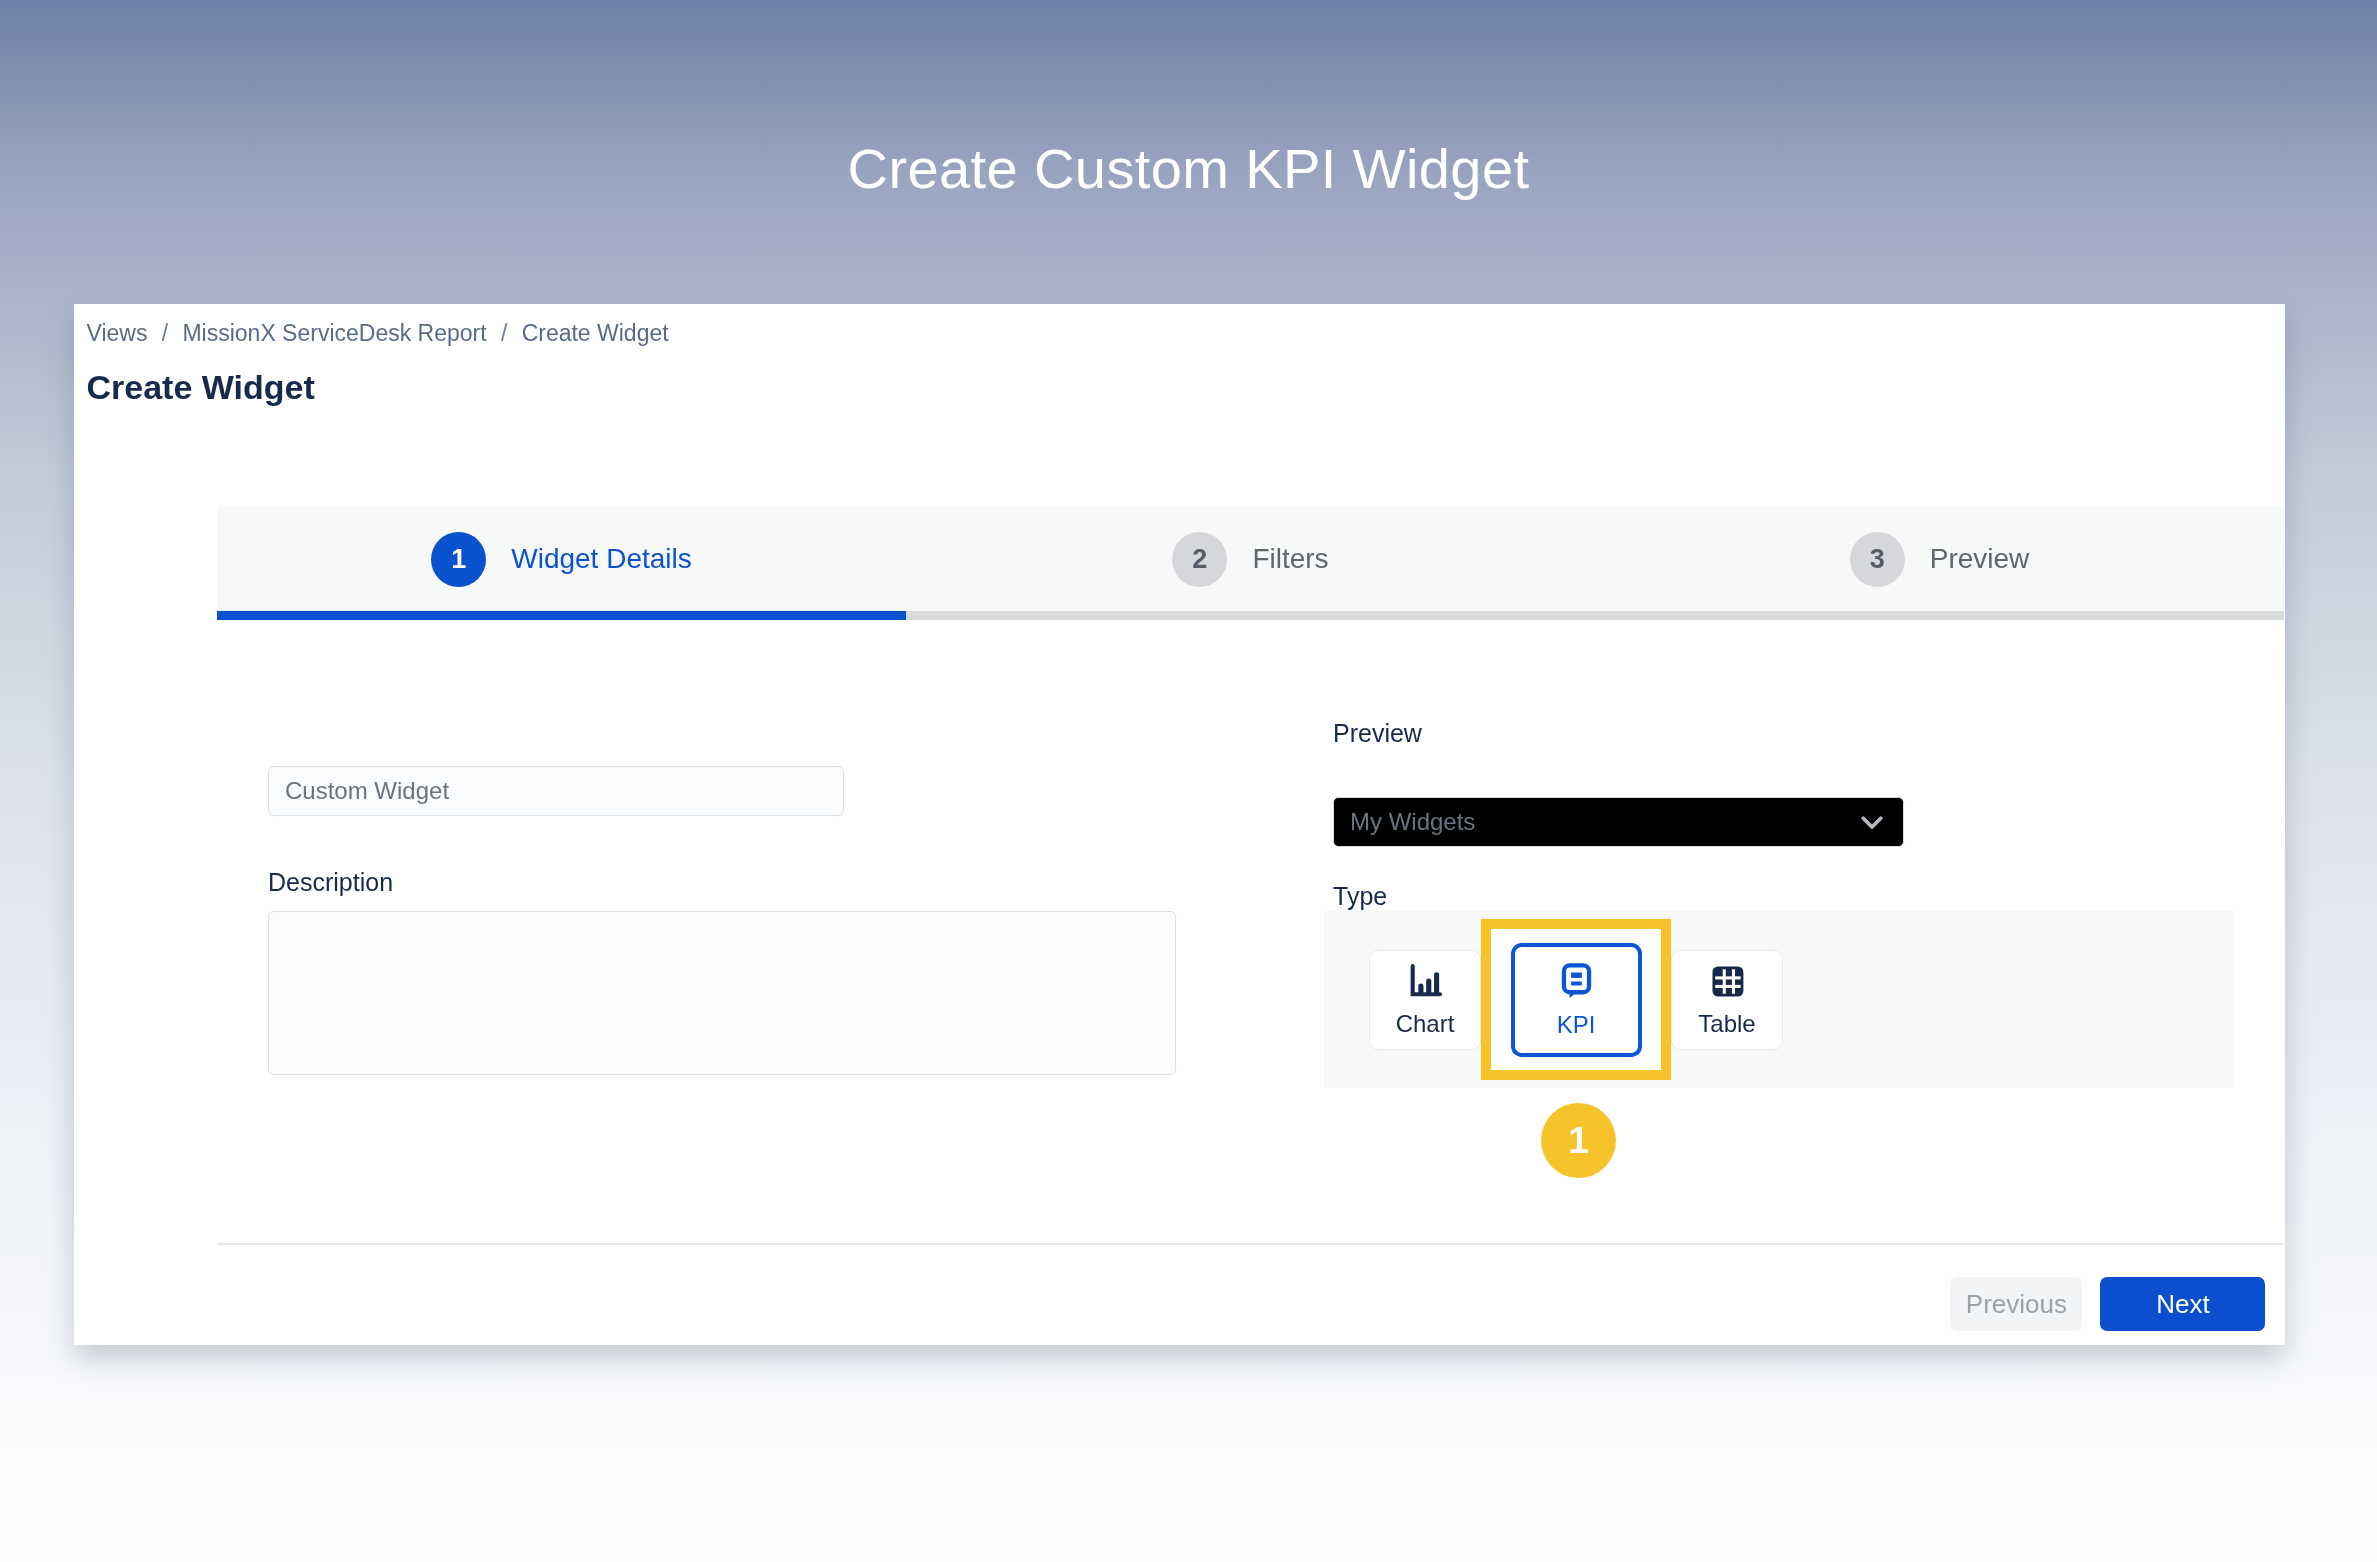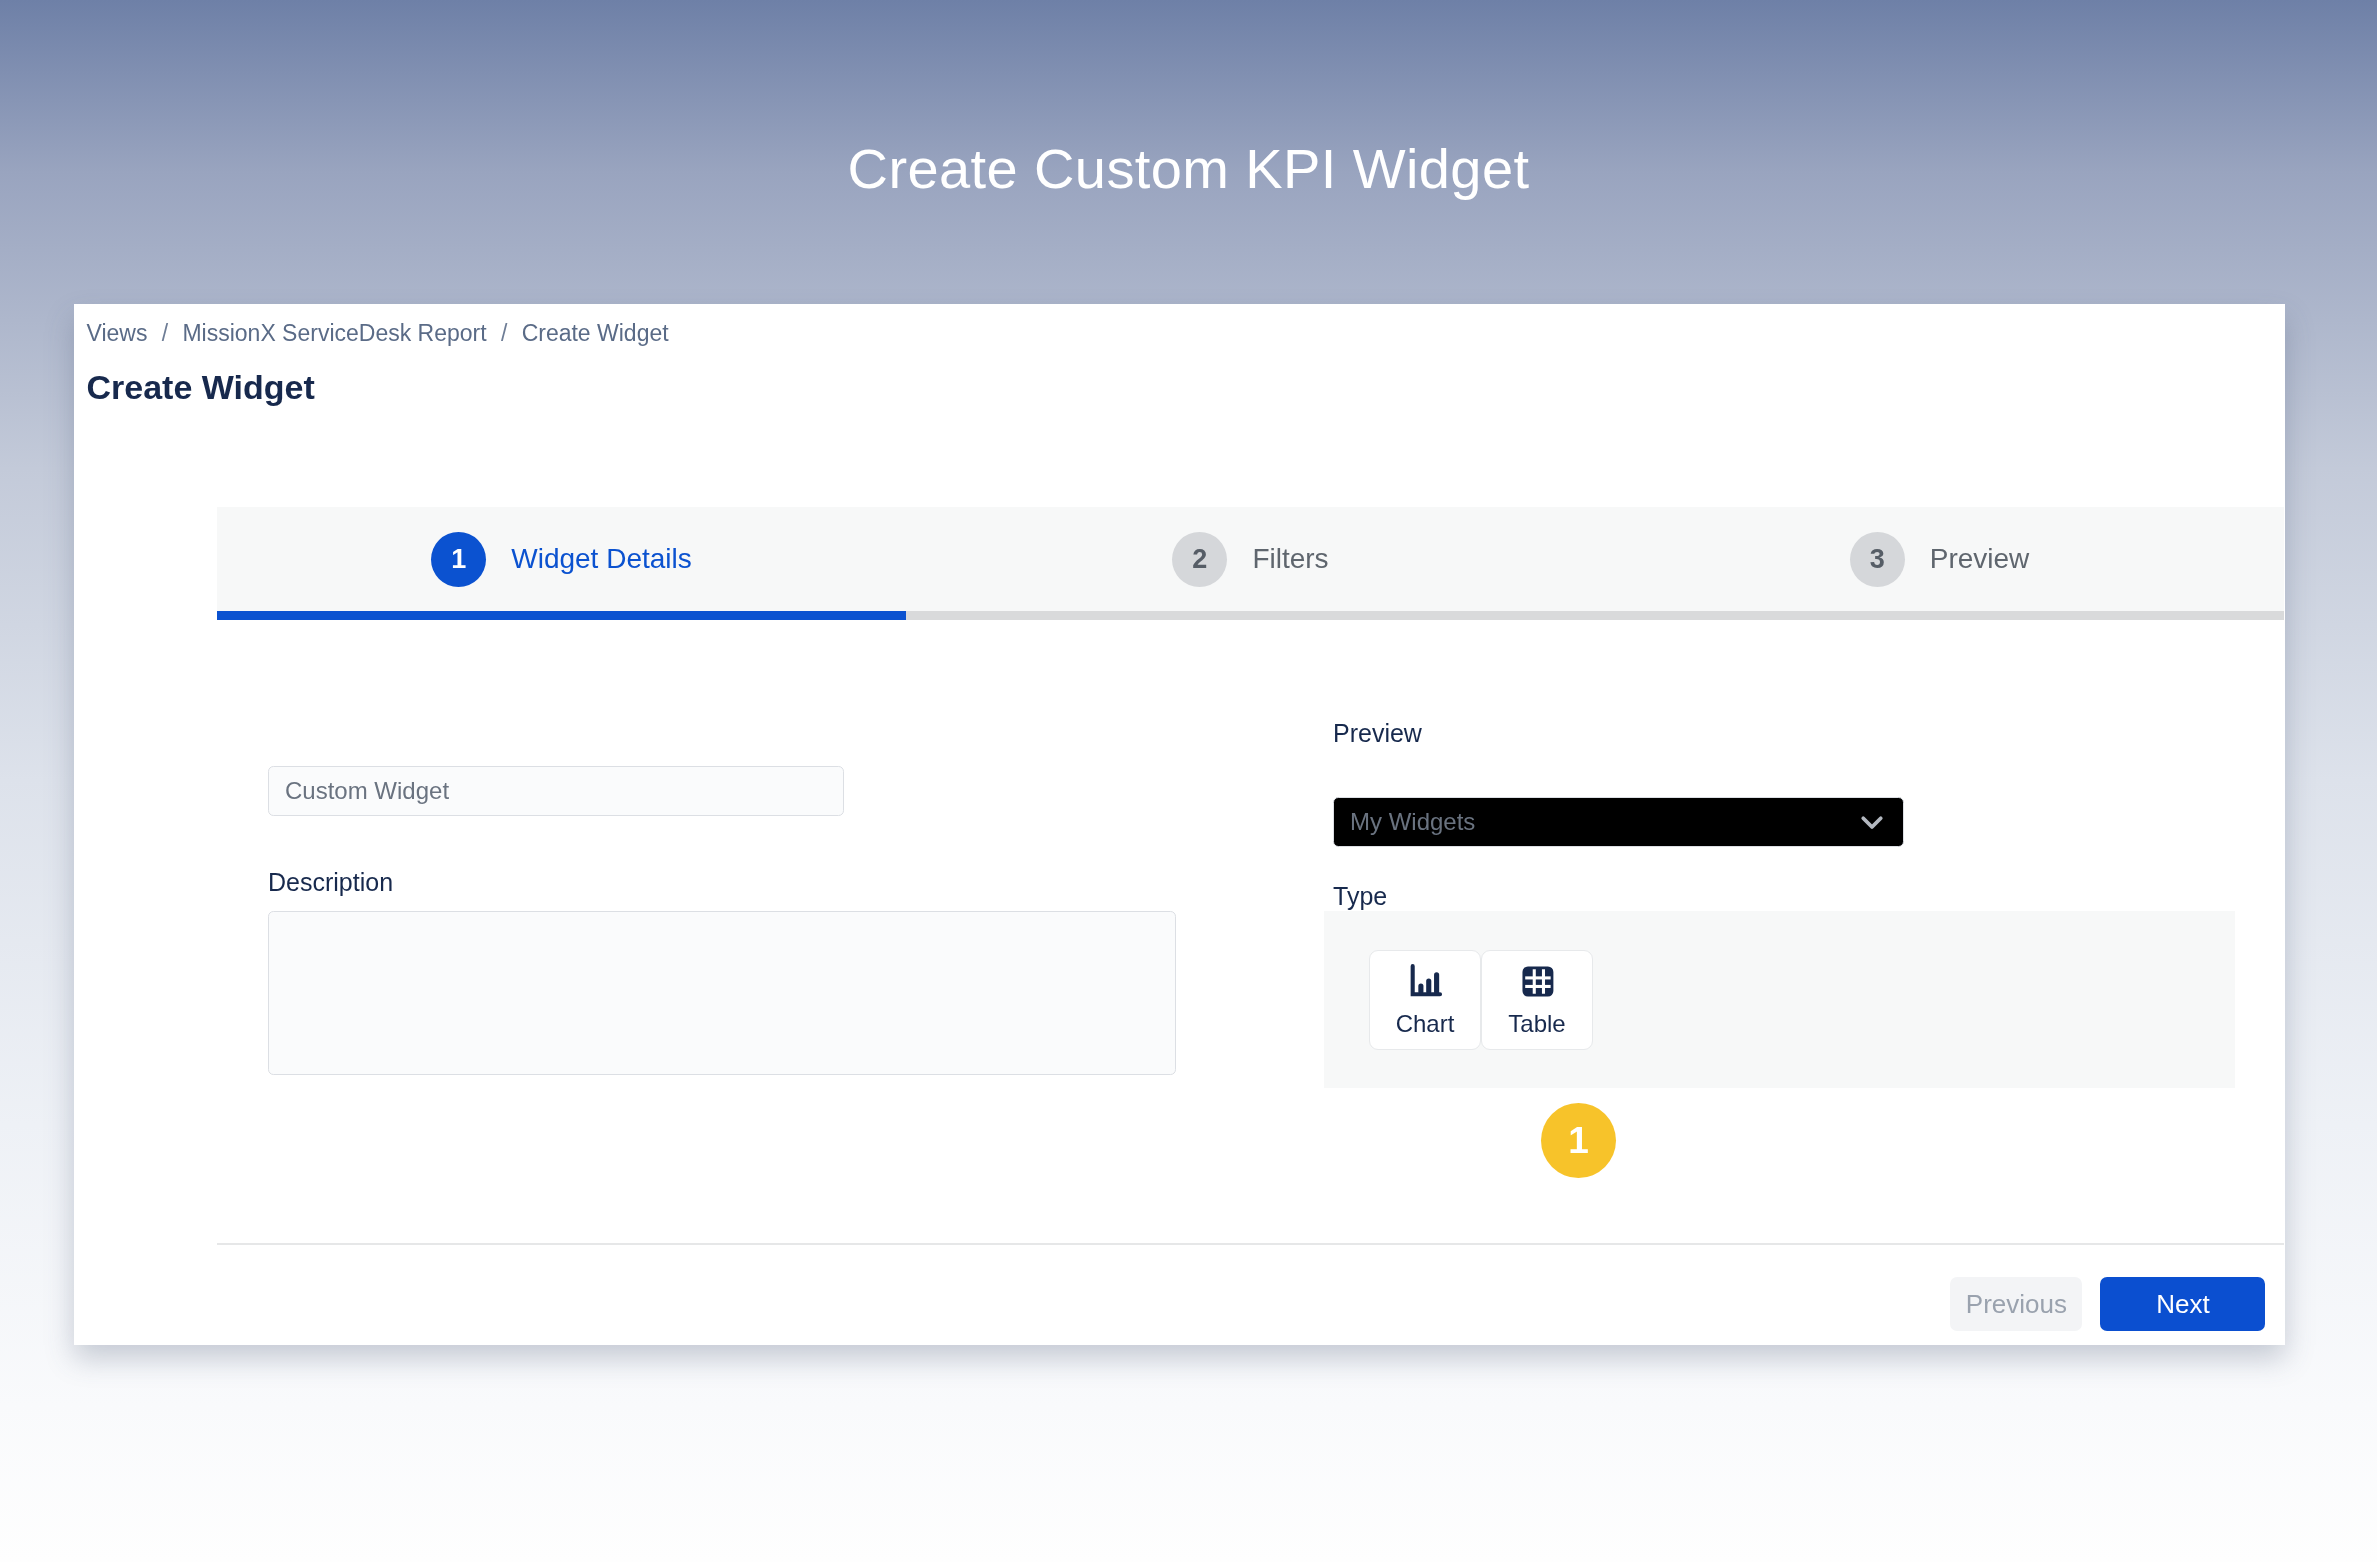--- a/index.html
+++ b/index.html
@@ -210,20 +210,31 @@
     <div class="type-card">
       <svg class="icon-svg" width="41" height="41" viewBox="0 0 24 24">
         <path d="M4.5 3 v16.5 h16" fill="none" stroke="#17294d" stroke-width="2.4" stroke-linecap="round"></path>
         <rect x="7.8" y="13.2" width="3" height="6.3" rx="1.5" fill="#17294d"></rect>
         <rect x="12.4" y="10.2" width="3" height="9.3" rx="1.5" fill="#17294d"></rect>
         <rect x="17" y="6.6" width="3" height="12.9" rx="1.5" fill="#17294d"></rect>
       </svg>
       <div class="type-label">Chart</div>
     </div>
 
+    <div class="annotation-box">
+      <div class="type-card selected">
+        <svg class="icon-svg" width="43" height="43" viewBox="0 0 24 24">
+          <rect x="5" y="3" width="14" height="15" rx="3.2" fill="none" stroke="#0c55d4" stroke-width="2.4"></rect>
+          <rect x="9" y="7" width="6" height="3" fill="#0c55d4"></rect>
+          <rect x="9" y="12" width="6" height="2.2" fill="#0c55d4"></rect>
+          <path d="M8.2 18 v3.4 L11.8 18 z" fill="#0c55d4"></path>
+        </svg>
+        <div class="type-label">KPI</div>
+      </div>
+    </div>
 
     <div class="type-card">
       <svg class="icon-svg" width="41" height="41" viewBox="0 0 24 24">
         <rect x="4" y="4" width="16.5" height="16" rx="2.4" fill="#17294d"></rect>
         <rect x="4" y="9" width="16.5" height="1.8" fill="#ffffff"></rect>
         <rect x="4" y="14" width="16.5" height="1.8" fill="#ffffff"></rect>
         <rect x="9.2" y="4" width="1.8" height="16" fill="#ffffff"></rect>
         <rect x="14.6" y="4" width="1.8" height="16" fill="#ffffff"></rect>
         <rect x="4" y="4" width="16.5" height="16" rx="2.4" fill="none" stroke="#17294d" stroke-width="1.6"></rect>
       </svg>

